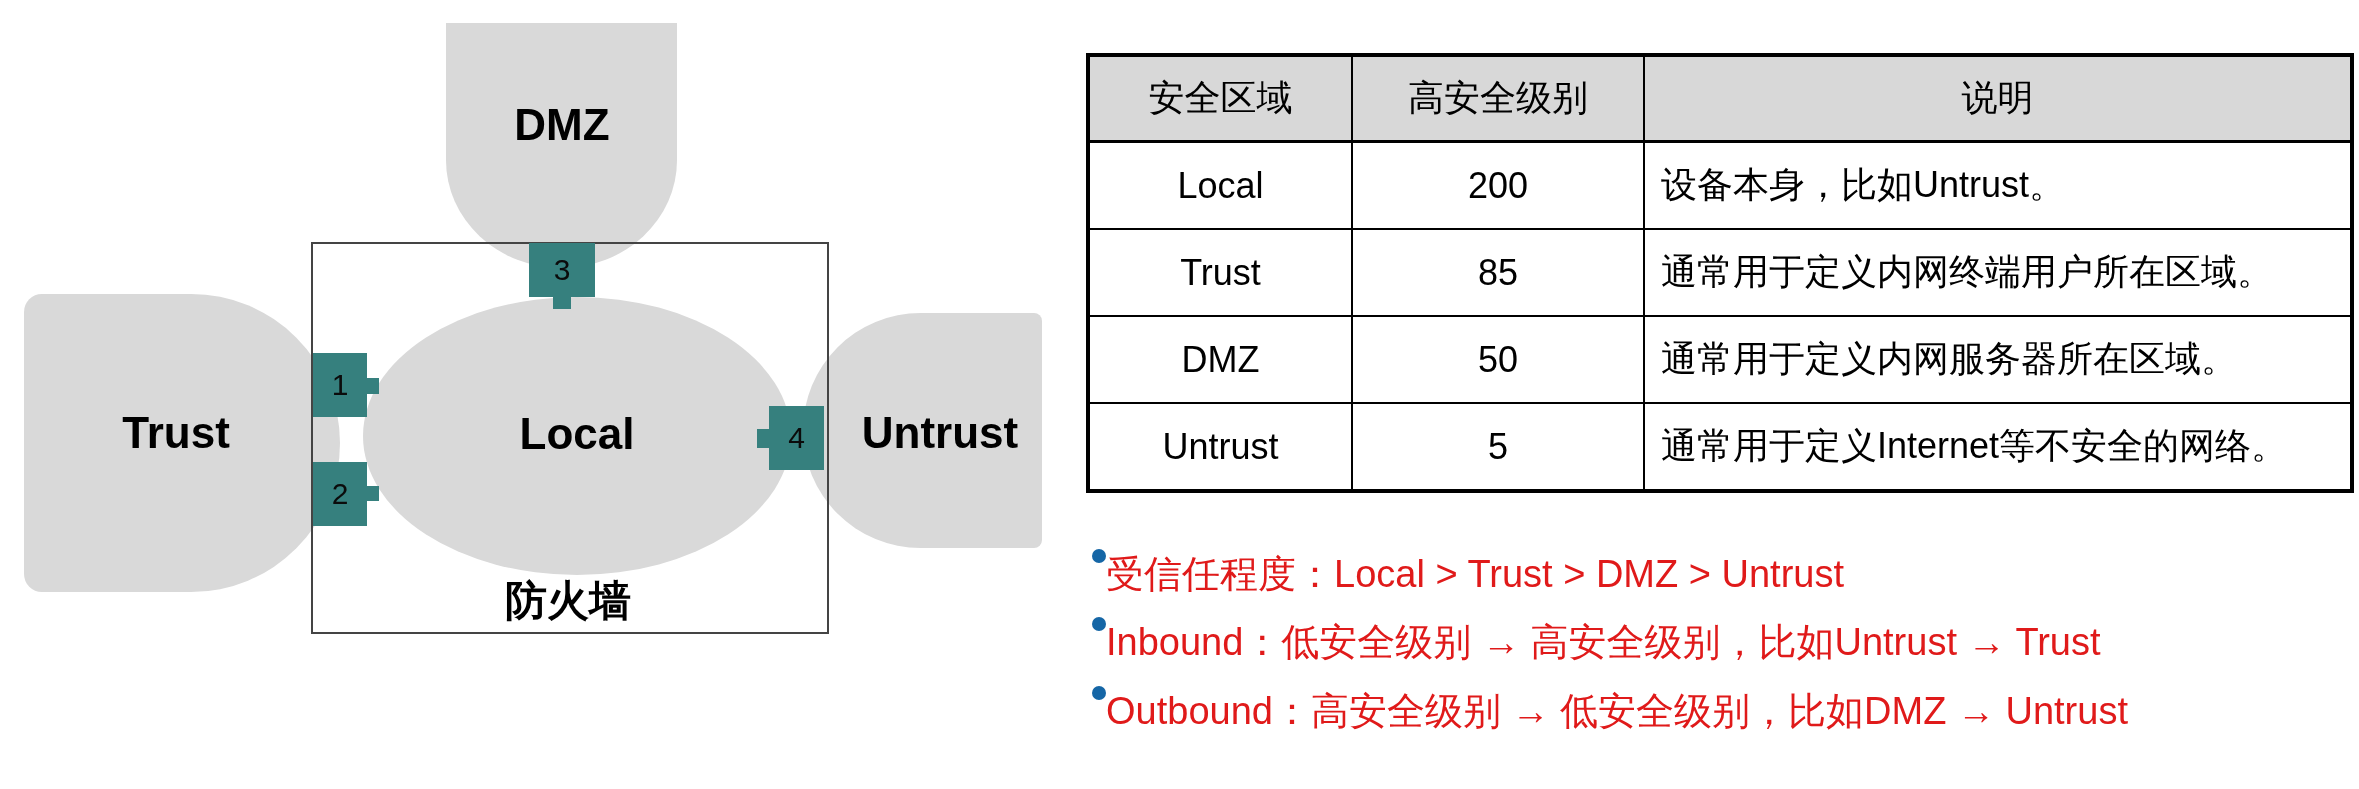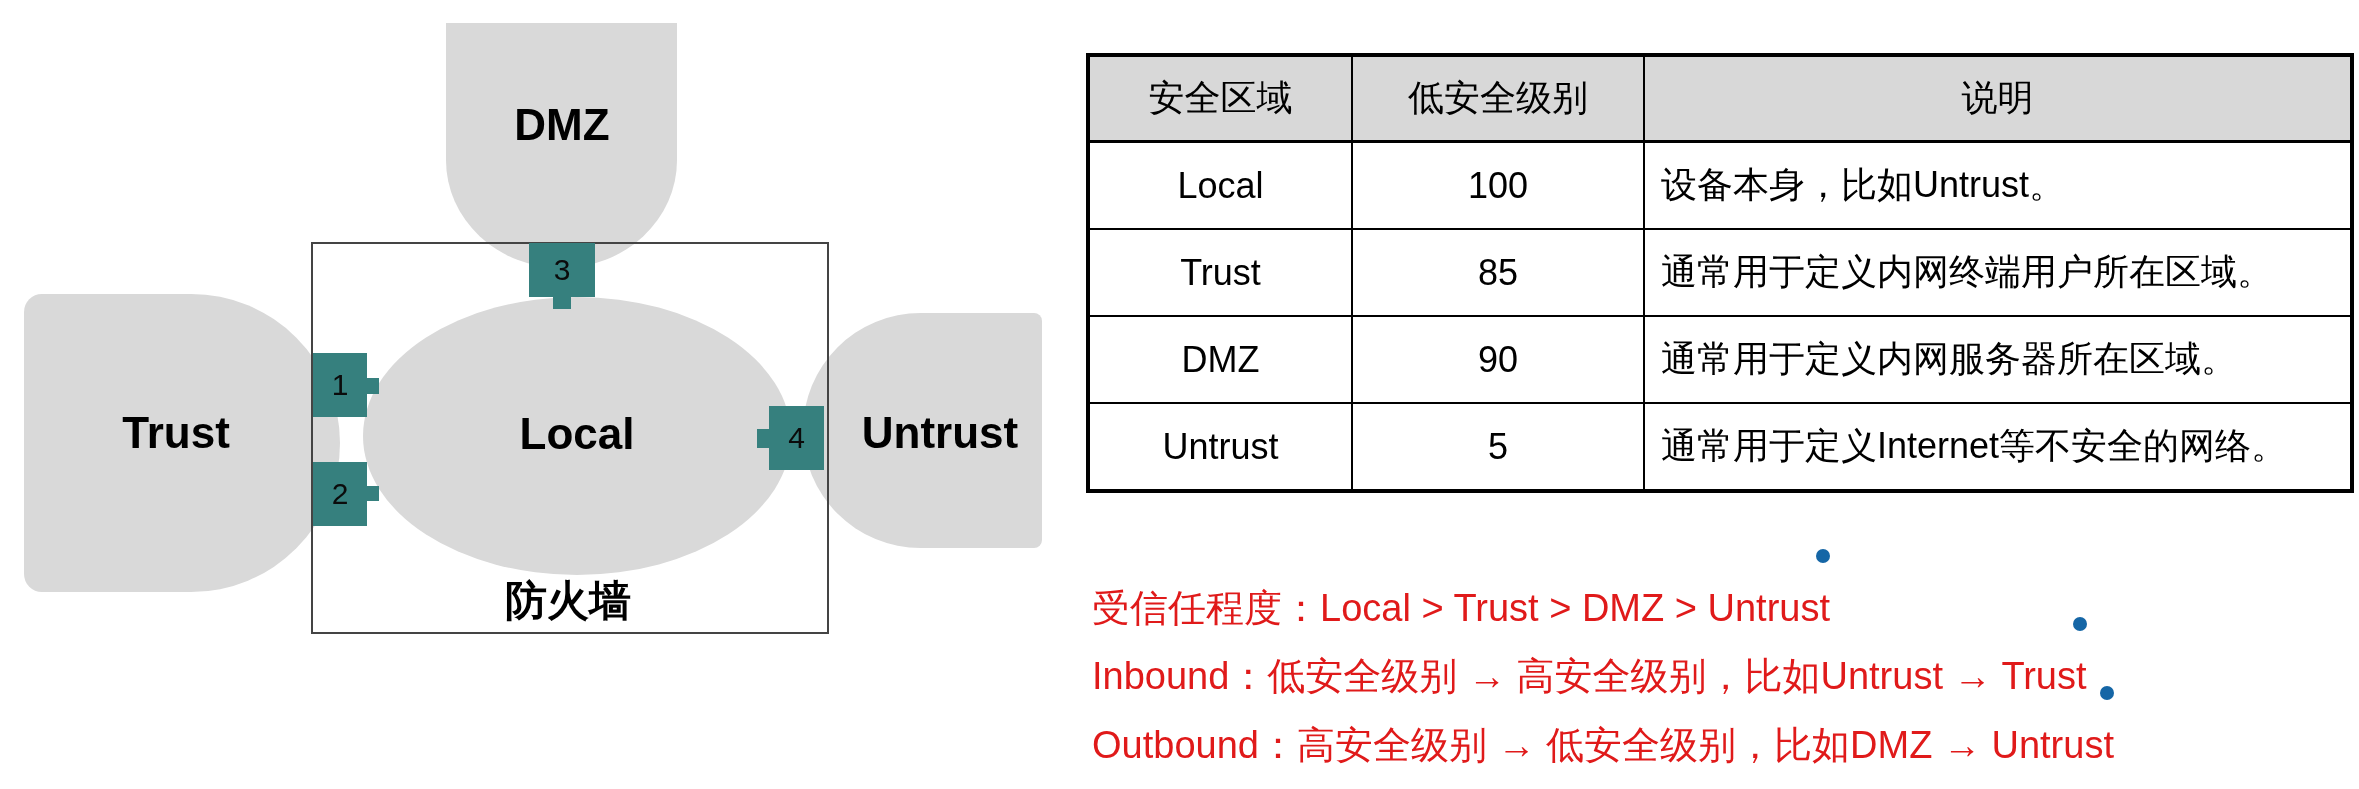--- a/index.html
+++ b/index.html
@@ -39,22 +39,22 @@
   .ztable th,.ztable td{border:2px solid #000;text-align:center;padding:0;}
   .ztable thead th{background:#d8d8d8;height:83px;font-weight:normal;border-bottom:3px solid #000;}
   .ztable tbody td{height:85px;background:#fff;}
   .ztable .desc{text-align:left;padding-left:16px;}
   .ztable{border:4px solid #000;}
   .ztable th:first-child,.ztable td:first-child{border-left:4px solid #000;}
   .ztable th:last-child,.ztable td:last-child{border-right:1px solid #d946ef;}
   .ztable thead th{border-top:4px solid #000;}
   .ztable tbody tr:last-child td{border-bottom:4px solid #000;}
   
-  .note{position:absolute;left:1092px;display:flex;align-items:flex-end;gap:20px;white-space:nowrap;
-        font-size:38px;color:#e01a1a;flex-direction:column;}
+  .note{position:absolute;left:1092px;display:flex;align-items:flex-start;white-space:nowrap;
+        font-size:38px;color:#e01a1a;}
   .note .dot{width:14px;height:14px;border-radius:50%;background:#1566a6;flex:0 0 auto;}
   .note1{top:549px;}
   .note2{top:617px;}
   .note3{top:686px;}
 </style>
 </head>
 <body>
 
 <div id="canvas">
 
@@ -91,38 +91,38 @@
 
   <table class="ztable">
     <colgroup>
         <col style="width:264px">
         <col style="width:292px">
         <col style="width:708px">
       </colgroup>
     <thead>
       <tr>
         <th>安全区域</th>
-        <th>低安全级别</th>
+        <th>高安全级别</th>
         <th>说明</th>
       </tr>
     </thead>
     <tbody>
       <tr>
         <td>Local</td>
-        <td>100</td>
+        <td>200</td>
         <td class="desc">设备本身，比如Untrust。</td>
       </tr>
       <tr>
         <td>Trust</td>
         <td>85</td>
         <td class="desc">通常用于定义内网终端用户所在区域。</td>
       </tr>
       <tr>
         <td>DMZ</td>
-        <td>90</td>
+        <td>50</td>
         <td class="desc">通常用于定义内网服务器所在区域。</td>
       </tr>
       <tr>
         <td>Untrust</td>
         <td>5</td>
         <td class="desc">通常用于定义Internet等不安全的网络。</td>
       </tr>
     </tbody>
   </table>
 

